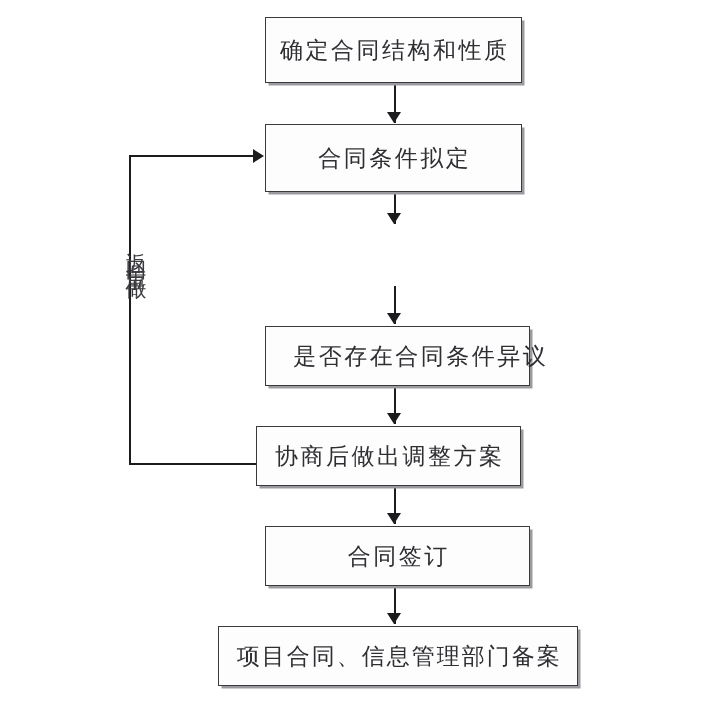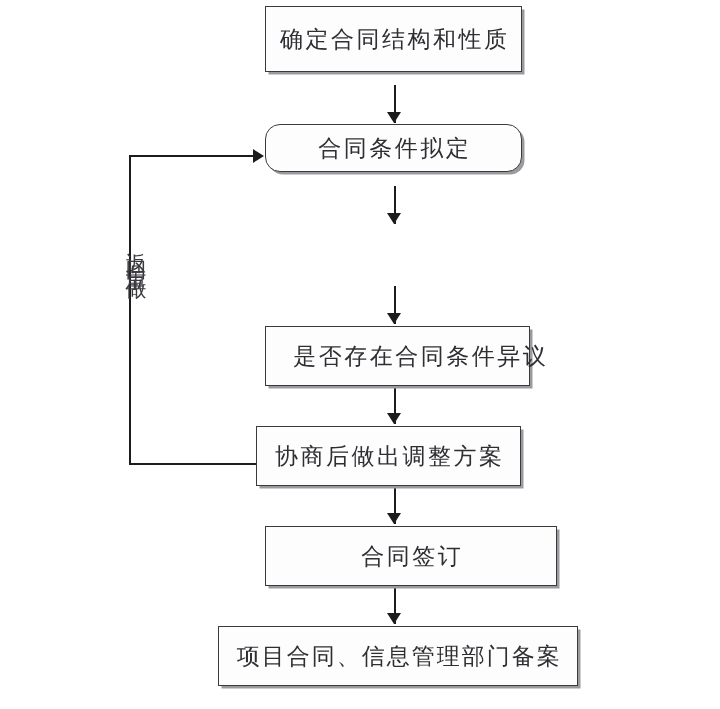--- a/index.html
+++ b/index.html
@@ -111,38 +111,38 @@
   <div class="conn-v" style="left:394px; top:586px; height:38px;"></div>
   <div class="arrow-down" style="left:387px; top:613px;"></div>
 
   <div class="conn-h" style="left:129px; top:463px; width:137px;"></div>
   <div class="conn-v" style="left:129px; top:155px; height:310px;"></div>
   <div class="conn-h" style="left:129px; top:155px; width:128px;"></div>
   <div class="arrow-right" style="left:253px; top:149px;"></div>
 
   <div class="loop-caption" style="left:125px; top:235px;">返回重做</div>
 
-  <div class="node" style="left:265px; top:6px; width:257px; height:66px;">
+  <div class="node" style="left:265px; top:17px; width:257px; height:66px;">
     <span class="node-label">确定合同结构和性质</span>
   </div>
 
-  <div class="node" style="left:265px; top:124px; width:257px; height:48px;border-radius:15px;">
+  <div class="node" style="left:265px; top:124px; width:257px; height:68px;">
     <span class="node-label">合同条件拟定</span>
   </div>
 
 
   <div class="node" style="left:265px; top:326px; width:265px; height:60px;padding-left:44px;">
     <span class="node-label">是否存在合同条件异议</span>
   </div>
 
   <div class="node" style="left:256px; top:426px; width:265px; height:60px;">
     <span class="node-label">协商后做出调整方案</span>
   </div>
 
-  <div class="node" style="left:265px; top:526px; width:292px; height:60px;align-items:center;">
+  <div class="node" style="left:265px; top:526px; width:265px; height:60px;align-items:center;">
     <span class="node-label">合同签订</span>
   </div>
 
   <div class="node wide" style="left:218px; top:626px; width:360px; height:60px;">
     <span class="node-label">项目合同、信息管理部门备案</span>
   </div>
 
 </div>
 
 </body></html>

